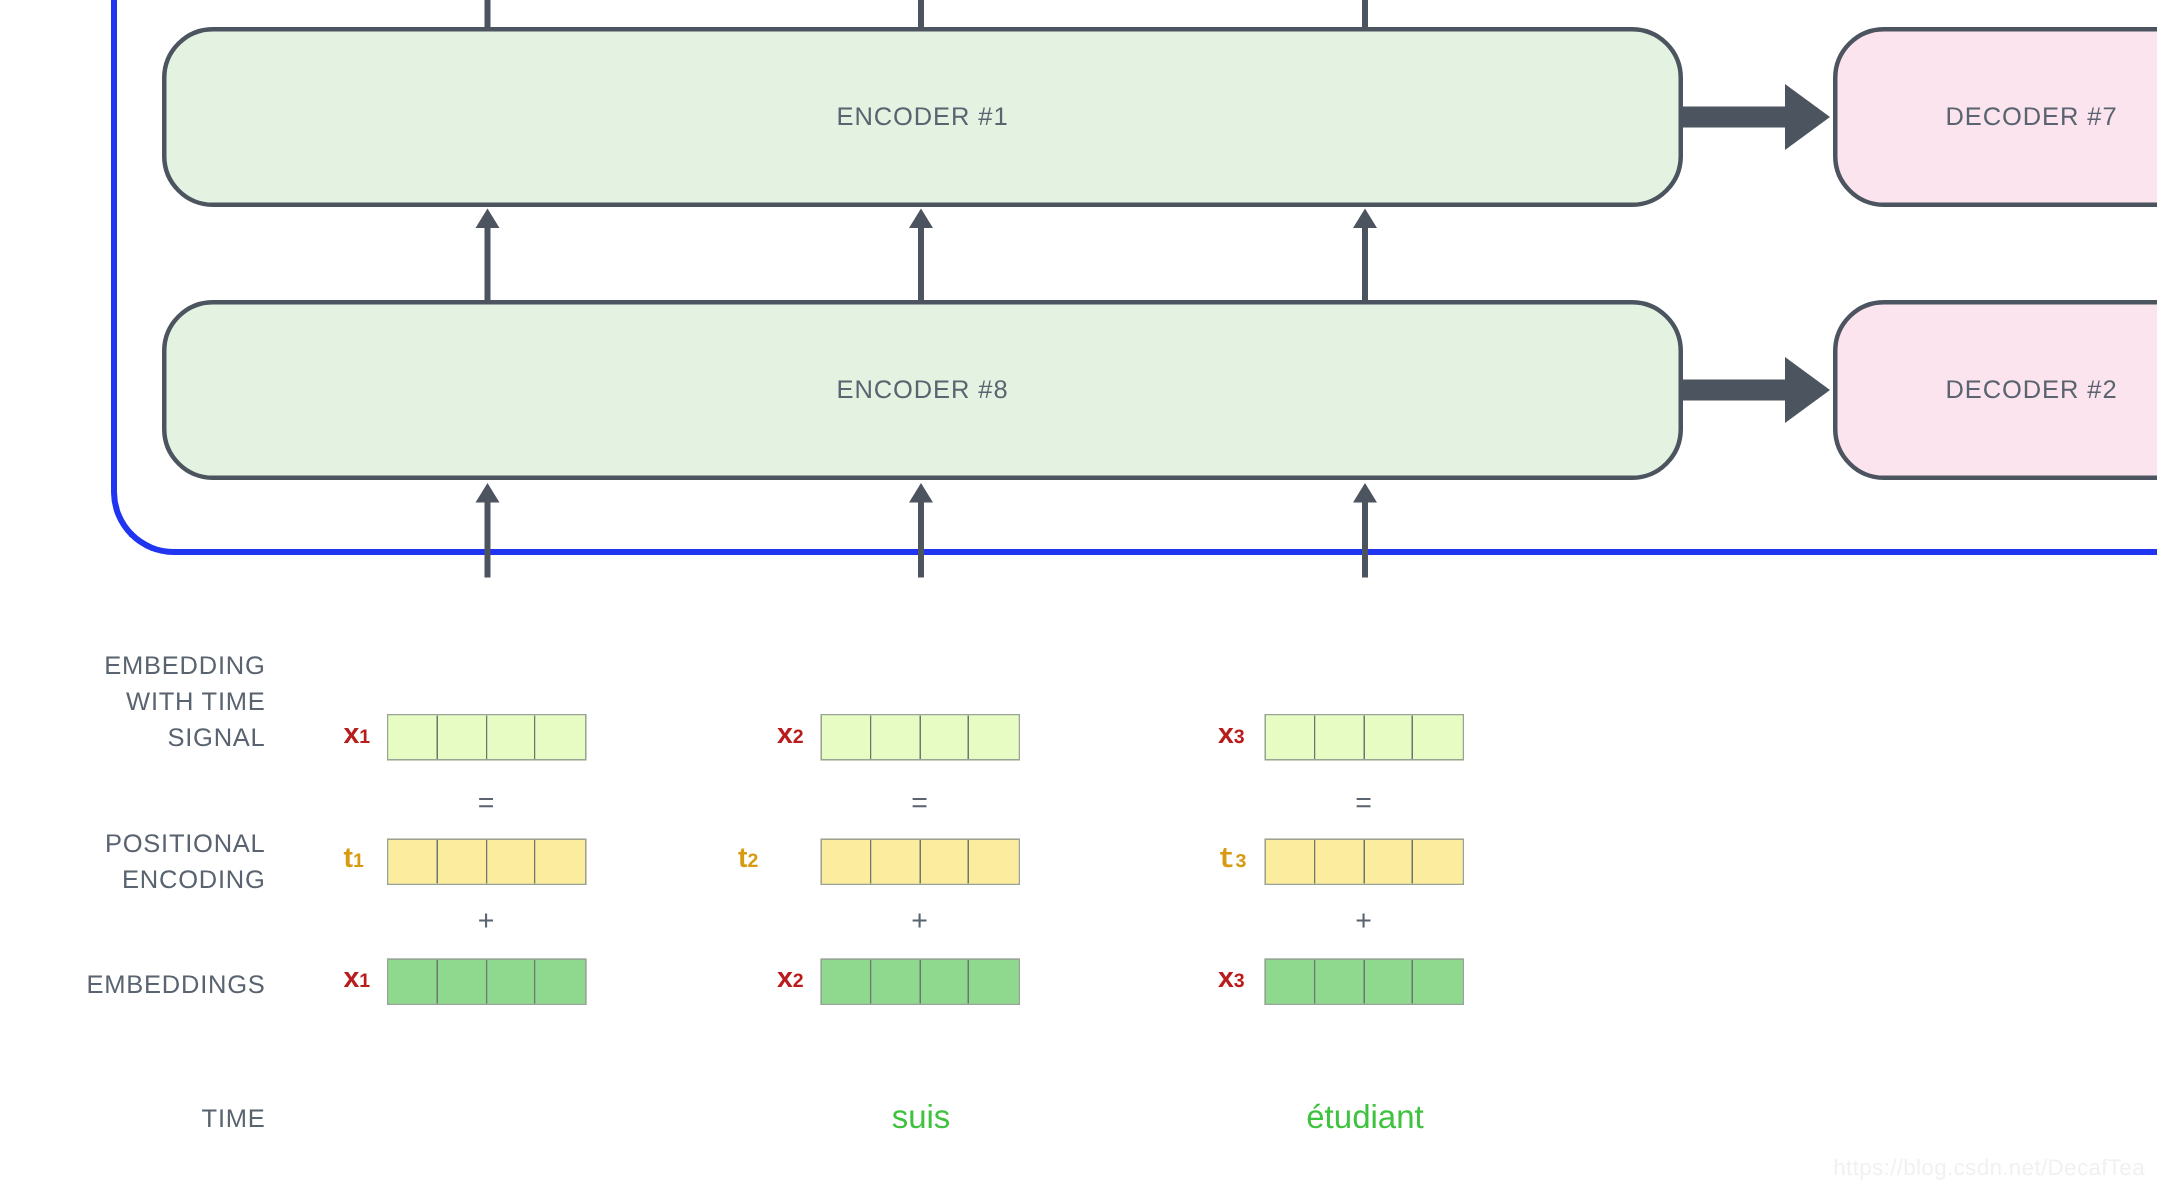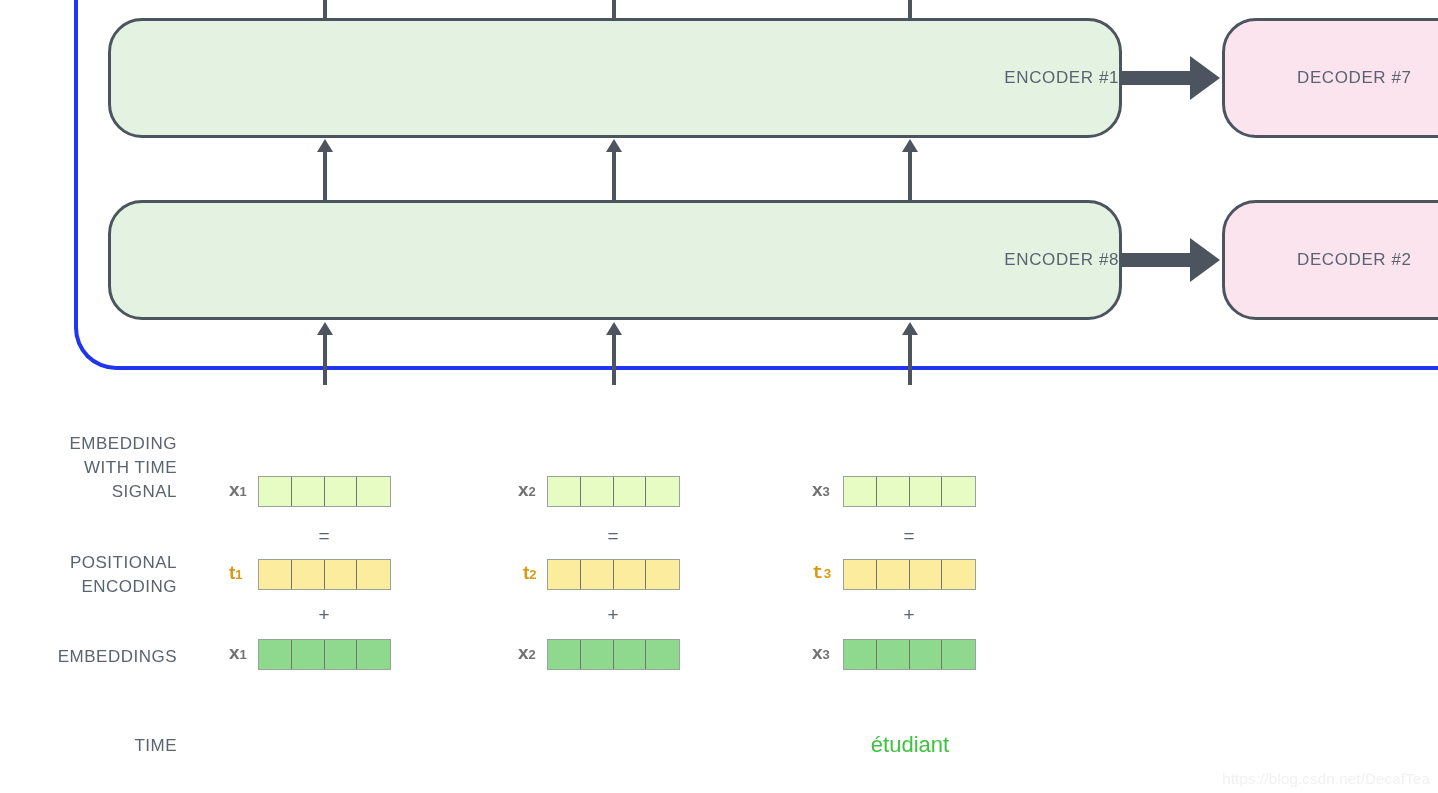--- a/index.html
+++ b/index.html
@@ -19,21 +19,21 @@
   }
 
   
   .stack-box {
     position: absolute;
     box-sizing: border-box;
     border: 3px solid #4c555f;
     border-radius: 34px;
     display: flex;
     align-items: center;
-    justify-content: flex-end;
+    justify-content: center;
     font-size: 17px;
     letter-spacing: 0.6px;
     color: #5a6470;
   }
   .encoder-box {
     background: #e4f3e1;
     left: 108px;
     width: 1014px;
     height: 120px;
   }
@@ -139,21 +139,21 @@
   .vec.green { background: #8ed98e; }
   .vec.green .cell { background: #8ed98e; }
 
   .vec-tag {
     position: absolute;
     font-size: 19px;
     font-weight: bold;
     white-space: nowrap;
   }
   .vec-tag .sub { font-size: 13px; font-weight: bold; }
-  .tag-green { color: #737373; }
+  .tag-green { color: #b91c1c; }
   .tag-orange { color: #d79a12; }
 
   .op-sym {
     position: absolute;
     font-size: 19px;
     color: #5a6470;
     width: 24px;
     text-align: center;
   }
 
@@ -280,41 +280,44 @@
   </div>
   <div class="vec lightgreen" style="left:547px; top:476px; width:133px;">
     <div class="cell"></div>
     <div class="cell"></div>
     <div class="cell"></div>
     <div class="cell"></div>
   </div>
   <div class="op-sym" style="left:601px; top:525px;">
     <span>=</span>
   </div>
-  <div class="vec-tag tag-orange" style="left:523px; top:562px;">
+  <div class="vec-tag tag-orange" style="left:492px; top:562px;">
     <span>t</span><span class="sub">2</span>
   </div>
   <div class="vec yellow" style="left:547px; top:559px; width:133px;">
     <div class="cell"></div>
     <div class="cell"></div>
     <div class="cell"></div>
     <div class="cell"></div>
   </div>
   <div class="op-sym" style="left:601px; top:604px;">
     <span>+</span>
   </div>
   <div class="vec-tag tag-green" style="left:518px; top:642px;">
     <span>x</span><span class="sub">2</span>
   </div>
   <div class="vec green" style="left:547px; top:639px; width:133px;">
     <div class="cell"></div>
     <div class="cell"></div>
     <div class="cell"></div>
     <div class="cell"></div>
   </div>
+  <div class="input-word" style="left:514px; top:732px;">
+    <span>suis</span>
+  </div>
 
   <div class="vec-tag tag-green" style="left:812px; top:479px;">
     <span>x</span><span class="sub">3</span>
   </div>
   <div class="vec lightgreen" style="left:843px; top:476px; width:133px;">
     <div class="cell"></div>
     <div class="cell"></div>
     <div class="cell"></div>
     <div class="cell"></div>
   </div>

